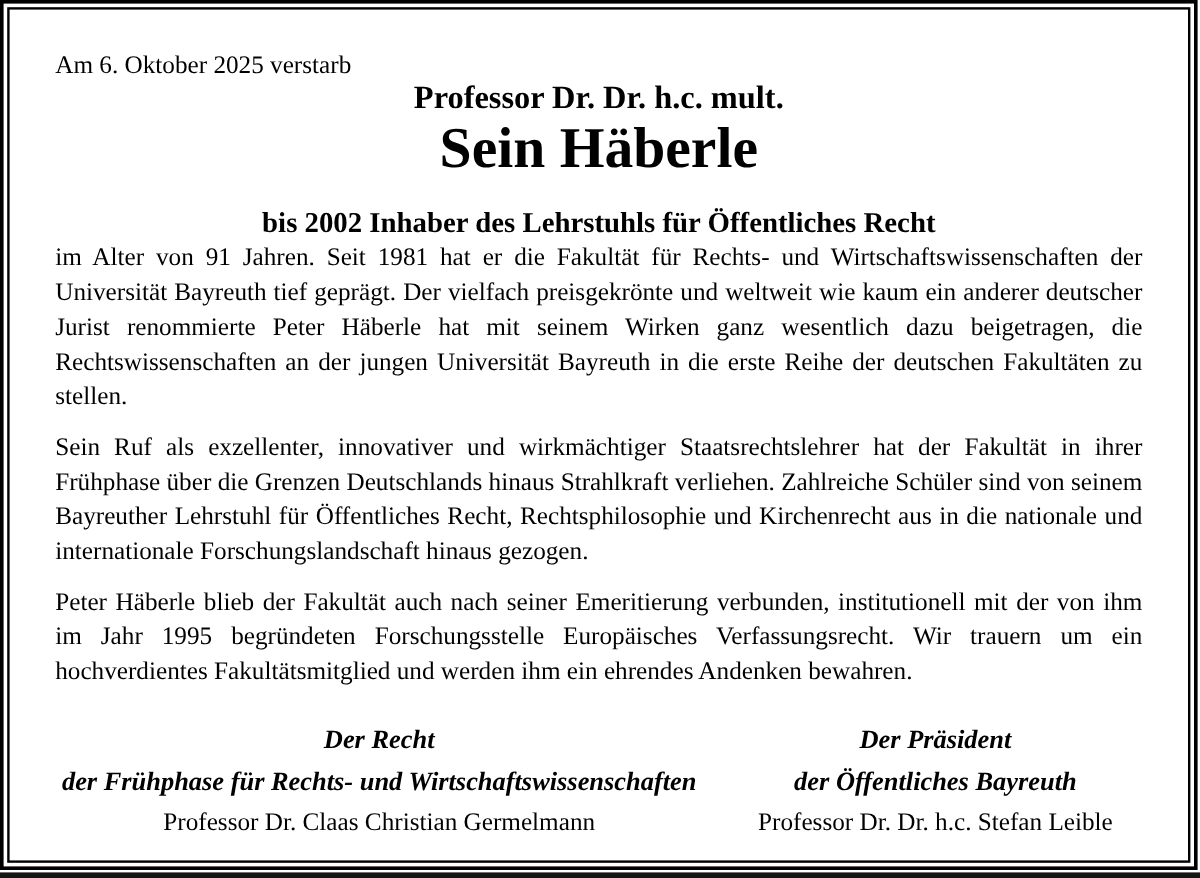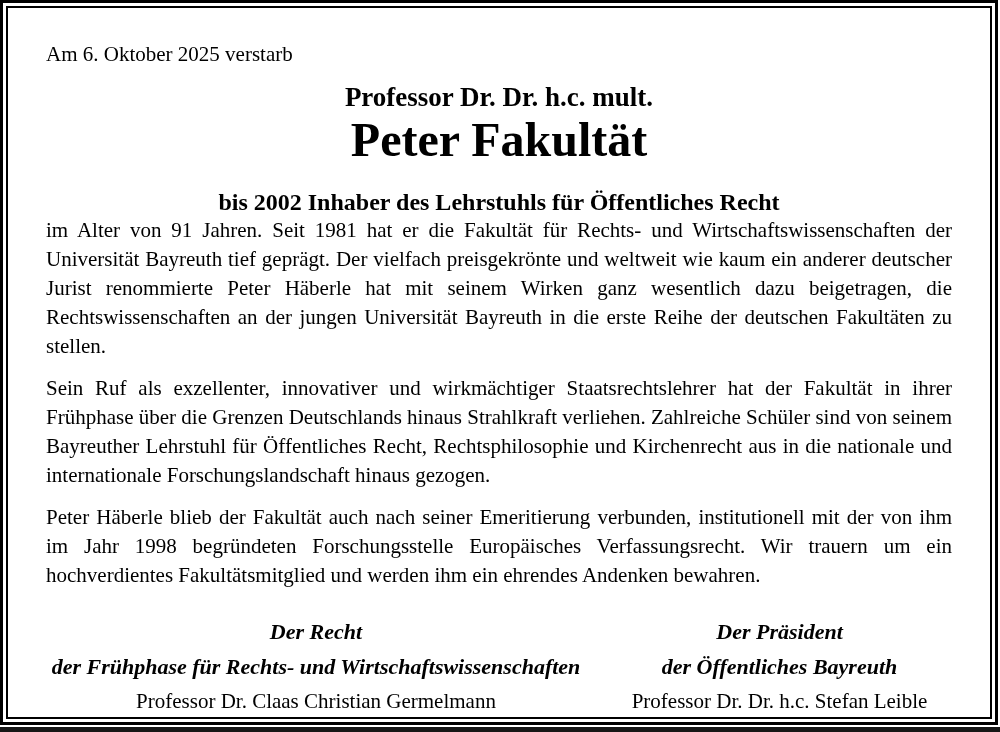--- a/index.html
+++ b/index.html
@@ -32,21 +32,21 @@
     box-sizing: border-box;
     border: 2px solid #000000;
     padding: 34px 38px 0 38px;
   }
   .date-line {
     font-size: 21px;
     line-height: 24px;
     text-align: left;
   }
   .honorific {
-    margin-top: 16px;
+    margin-top: 0;
     font-size: 27px;
     line-height: 30px;
     font-weight: bold;
     text-align: center;
   }
   .deceased-name {
     margin-top: 2px;
     font-size: 48px;
     line-height: 52px;
     font-weight: bold;
@@ -86,28 +86,28 @@
 
 <div class="page">
   <div class="scan-strip"></div>
   <div class="frame-outer">
     <div class="frame-inner">
 
       <div class="date-line">Am 6. Oktober 2025 verstarb</div>
 
       <div class="honorific">Professor Dr. Dr. h.c. mult.</div>
 
-      <div class="deceased-name">Peter Fakultät</div>
+      <div class="deceased-name">Sein Häberle</div>
 
       <div class="chair-line">bis 2002 Inhaber des Lehrstuhls für Öffentliches Recht</div>
 
       <div class="obituary-body">
         <p>im Alter von 91 Jahren. Seit 1981 hat er die Fakultät für Rechts- und Wirtschaftswissenschaften der Universität Bayreuth tief geprägt. Der vielfach preisgekrönte und weltweit wie kaum ein anderer deutscher Jurist renommierte Peter Häberle hat mit seinem Wirken ganz wesentlich dazu beigetragen, die Rechtswissenschaften an der jungen Universität Bayreuth in die erste Reihe der deutschen Fakultäten zu stellen.</p>
         <p>Sein Ruf als exzellenter, innovativer und wirkmächtiger Staatsrechtslehrer hat der Fakultät in ihrer Frühphase über die Grenzen Deutschlands hinaus Strahlkraft verliehen. Zahlreiche Schüler sind von seinem Bayreuther Lehrstuhl für Öffentliches Recht, Rechtsphilosophie und Kirchenrecht aus in die nationale und internationale Forschungslandschaft hinaus gezogen.</p>
-        <p>Peter Häberle blieb der Fakultät auch nach seiner Emeritierung verbunden, institutionell mit der von ihm im Jahr 1998 begründeten Forschungsstelle Europäisches Verfassungsrecht. Wir trauern um ein hochverdientes Fakultätsmitglied und werden ihm ein ehrendes Andenken bewahren.</p>
+        <p>Peter Häberle blieb der Fakultät auch nach seiner Emeritierung verbunden, institutionell mit der von ihm im Jahr 1995 begründeten Forschungsstelle Europäisches Verfassungsrecht. Wir trauern um ein hochverdientes Fakultätsmitglied und werden ihm ein ehrendes Andenken bewahren.</p>
       </div>
 
       <div class="signature-row">
         <div class="signature-col left">
           <div class="role">Der Recht</div>
           <div class="role">der Frühphase für Rechts- und Wirtschaftswissenschaften</div>
           <div class="signatory">Professor Dr. Claas Christian Germelmann</div>
         </div>
         <div class="signature-col right">
           <div class="role">Der Präsident</div>

